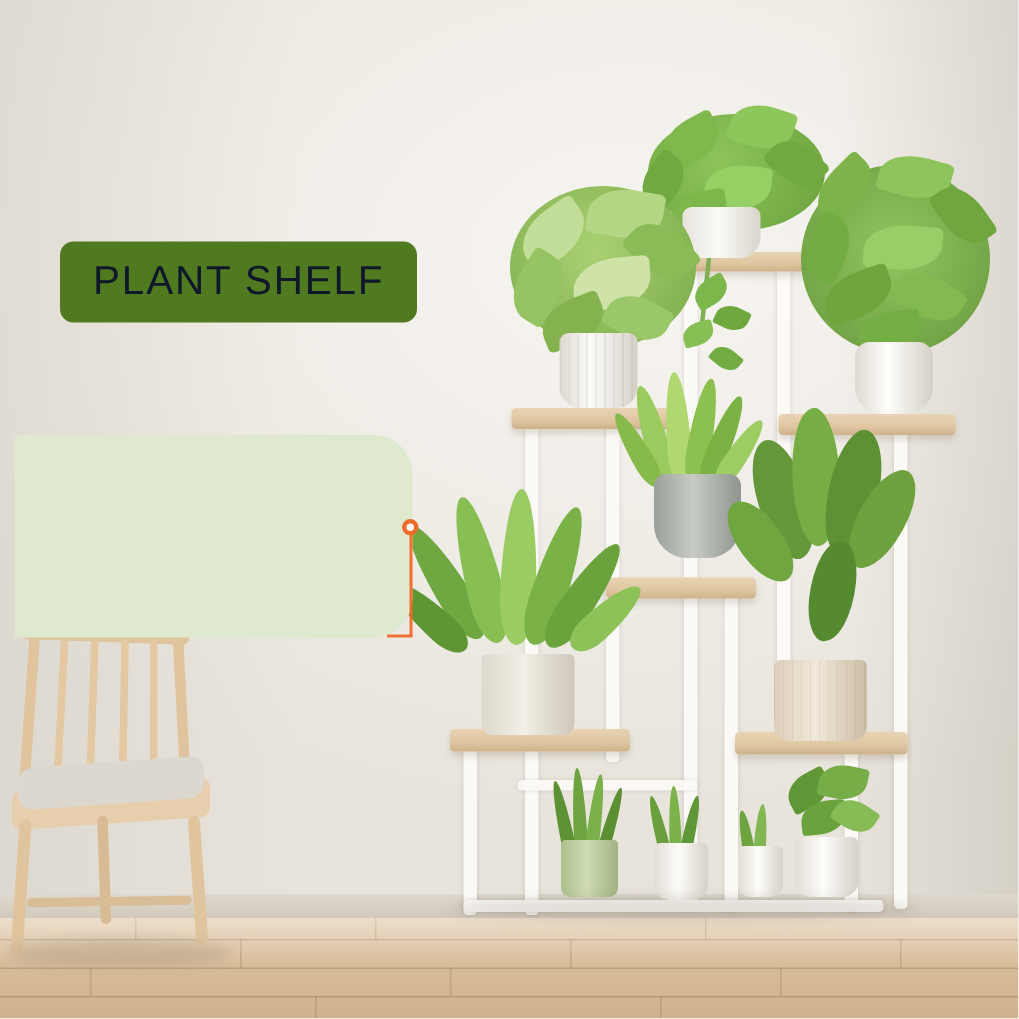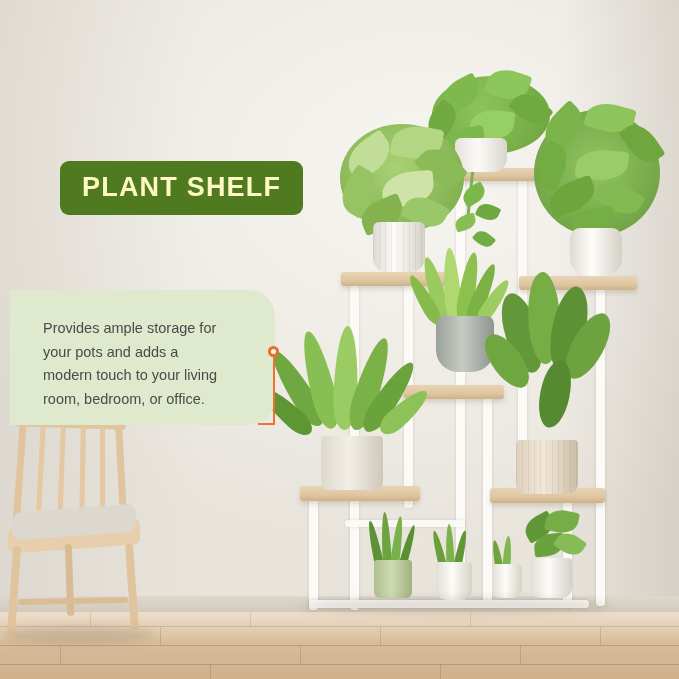--- a/index.html
+++ b/index.html
@@ -86,25 +86,24 @@
     letter-spacing: 0.5px;
     white-space: pre-line;
   }
   .badge {
     position: absolute;
     left: 40px;
     top: 161px;
     background: #507a1f;
     border-radius: 9px;
     padding: 11px 22px 12px 22px;
-    color: #fef9c3;
+    color: #0f172a;
     font-size: 27px;
-    font-weight: bold;
+    font-weight: normal;
     letter-spacing: 1.2px;
-    margin-left: 20px;
   }
 
   
   .callout {
     position: absolute;
     left: 10px;
     top: 290px;
     width: 265px;
     height: 135px;
     background: #dfe9cd;
@@ -445,21 +444,17 @@
         <div class="pot-body" style="background:linear-gradient(to right,#e2ded6,#fdfcf9 45%,#d5d1c8); border-radius:4px 4px 10px 10px;"></div>
       </div>
     </div>
 
     <div class="shadow-soft" style="left:300px; top:598px; width:310px; height:16px;"></div>
   </div>
 
   <div class="badge">PLANT SHELF</div>
 
   <div class="callout"></div>
-  <div class="callout-text">Provides ample storage for
-your pots and adds a
-modern touch to your living
-room, bedroom, or office.</div>
   <div class="callout-line"></div>
   <div class="callout-line-h"></div>
   <div class="callout-dot"></div>
 
 </div>
 
 </body></html>

